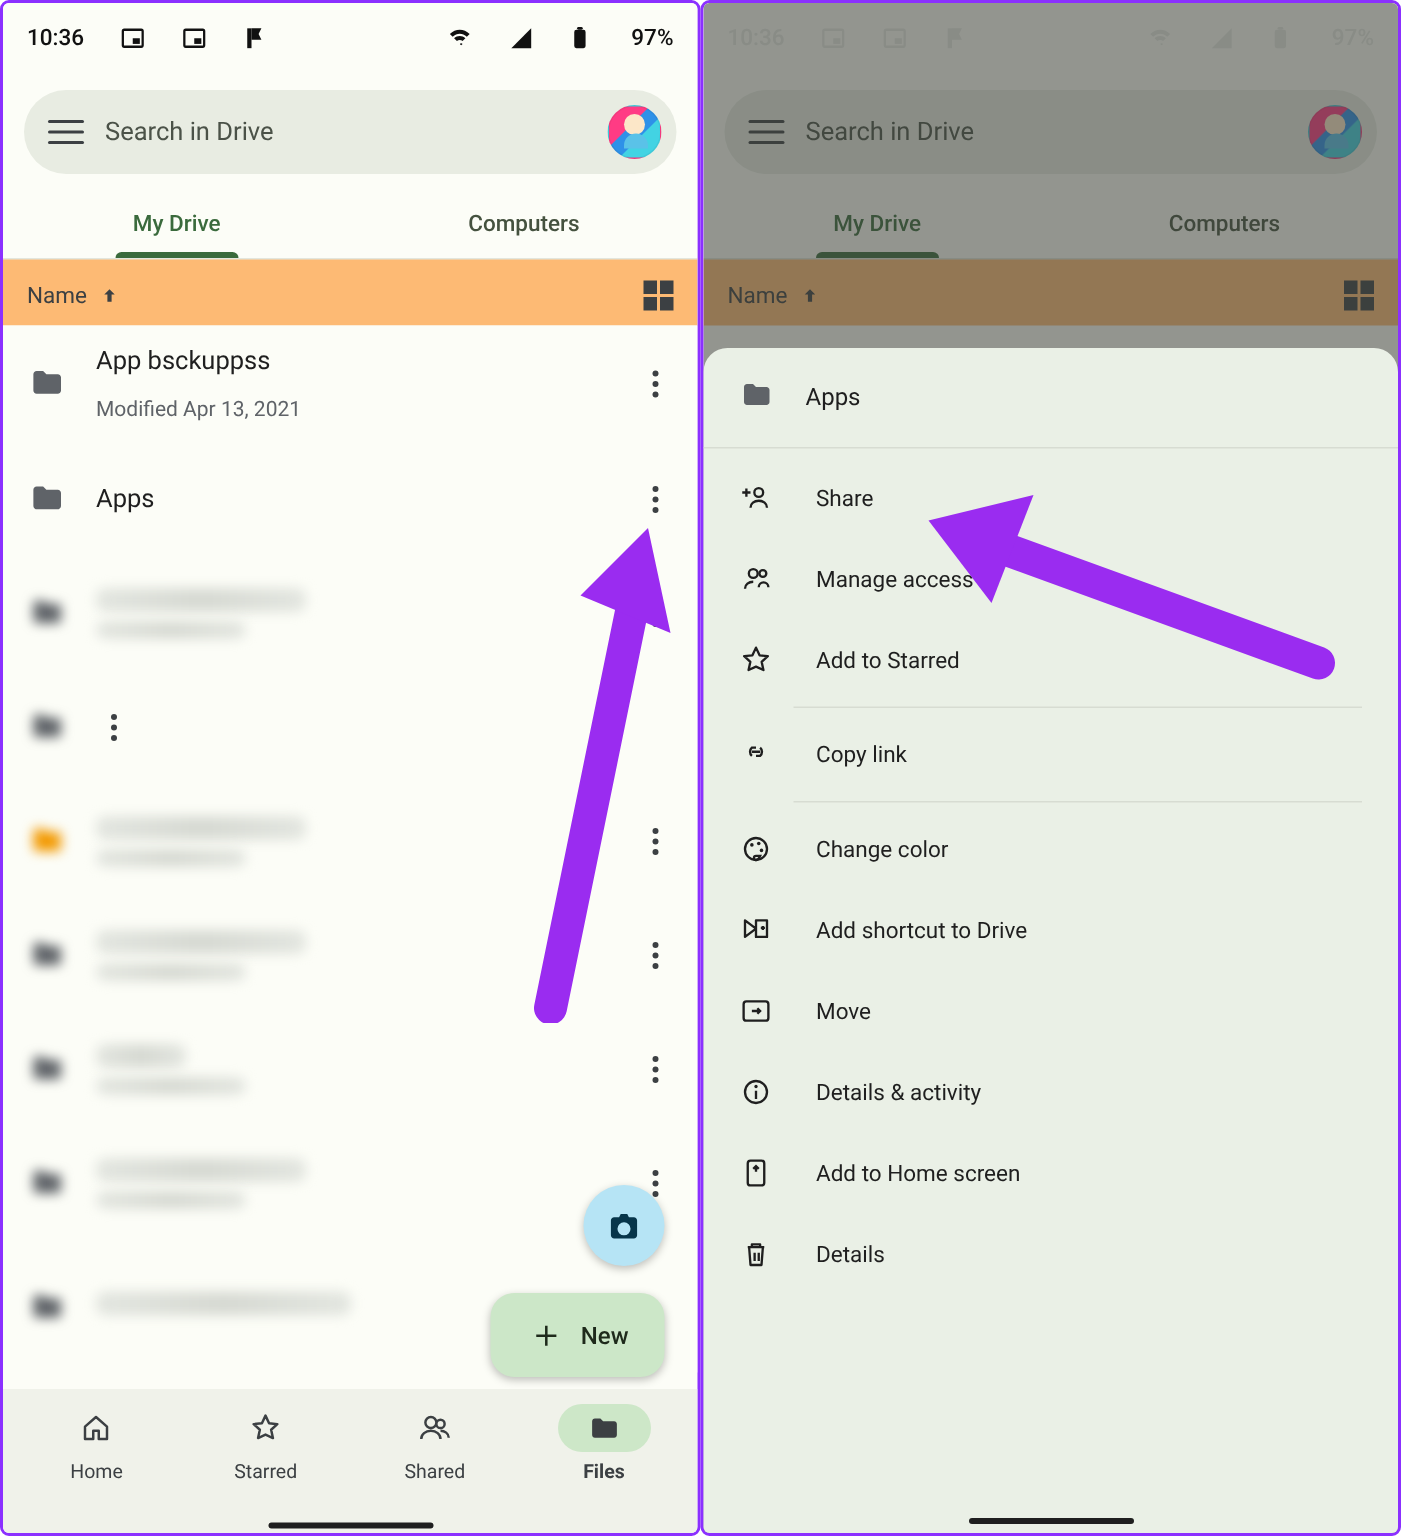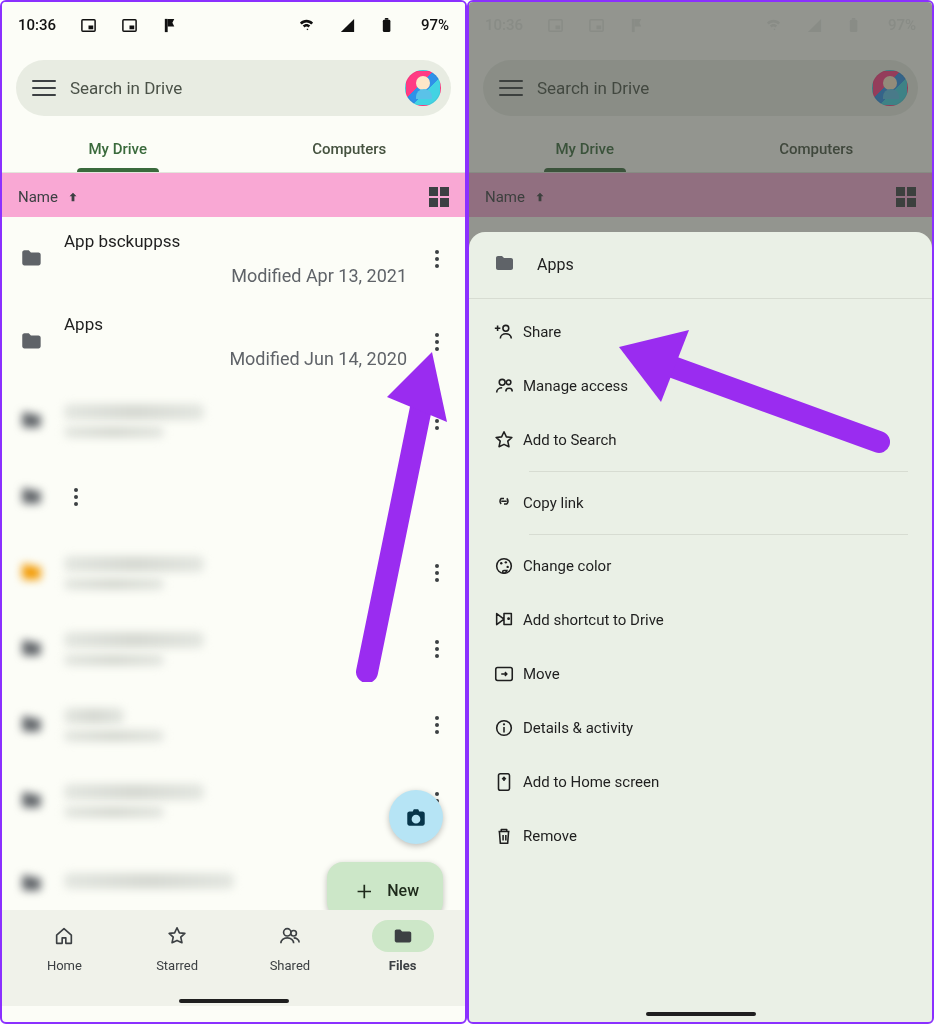--- a/index.html
+++ b/index.html
@@ -137,21 +137,21 @@
     height: 4px;
     background: #3a6a3c;
     border-radius: 4px 4px 0 0;
   }
 
   
   .sort-row {
     display: flex;
     justify-content: space-between;
     padding: 14px 16px 10px;
-    background: #f9a8d4;
+    background: #fdba74;
     border-top: 1px solid #e3e6dc;
   }
   .sort-label {
     display: flex;
     align-items: center;
     gap: 8px;
     font-size: 15px;
     color: #3c4043;
   }
   .grid-btn {
@@ -183,24 +183,23 @@
     align-items:center;
     justify-content:center;
   }
   .file-icon svg { width:26px; height:26px; }
   .file-texts { flex: 1; }
   .file-name {
     font-size: 17px;
     color: #1f1f1f;
   }
   .file-sub {
-    font-size: 18px;
+    font-size: 14px;
     color: #5f6368;
     margin-top: 14px;
-    text-align: right;
   }
   .more-btn {
     width: 24px;
     height: 24px;
     display: flex;
     flex-direction: column;
     justify-content: space-between;
     align-items: center;
     padding: 3px 0;
   }
@@ -275,21 +274,21 @@
     color: #1e2a1b;
   }
   .fab-plus {
     font-size: 26px;
     line-height: 1;
   }
 
   
   .bottom-nav {
     position: absolute;
-    left:0; right:0; bottom:16px;
+    left:0; right:0; bottom:0;
     height: 96px;
     background: #f0f2ea;
     display: flex;
     justify-content: space-between;
     padding: 10px 6px 18px;
   }
   .nav-item {
     flex:1;
     display: flex;
     flex-direction: column;
@@ -348,21 +347,21 @@
     border-bottom: 1px solid #d7dcd2;
   }
   .sheet-header svg { width:24px; height:24px; }
   .sheet-title { font-size:16px; color:#1f1f1f; }
   .sheet-section {
     padding: 6px 0;
   }
   .sheet-row {
     display:flex;
     align-items:center;
-    gap:8px;
+    gap:29px;
     padding: 16px 24px;
     font-size:15px;
     color:#1f1f1f;
   }
   .sheet-row svg { width:22px; height:22px; flex-shrink:0; }
   .sheet-divider {
     height:1px;
     background:#d7dcd2;
     margin: 4px 24px 4px 60px;
   }
@@ -559,21 +558,20 @@
       </div>
 
       <div class="file-item">
         <div class="file-icon">
             <svg viewBox="0 0 24 24">
               <use href="#ic-folder"></use>
             </svg>
           </div>
         <div class="file-texts">
           <div class="file-name">Apps</div>
-          <div class="file-sub">Modified Jun 14, 2020</div>
         </div>
         <div class="more-btn">
             <span></span>
             <span></span>
             <span></span>
           </div>
       </div>
 
       <div class="file-item blurred">
         <div class="file-icon">
@@ -835,21 +833,21 @@
         <div class="sheet-row">
           <svg viewBox="0 0 24 24">
               <use href="#ic-manage"></use>
             </svg>
           <span>Manage access</span>
         </div>
         <div class="sheet-row">
           <svg viewBox="0 0 24 24">
               <use href="#ic-star-out"></use>
             </svg>
-          <span>Add to Search</span>
+          <span>Add to Starred</span>
         </div>
         <div class="sheet-divider"></div>
         <div class="sheet-row">
           <svg viewBox="0 0 24 24">
               <use href="#ic-link"></use>
             </svg>
           <span>Copy link</span>
         </div>
         <div class="sheet-divider"></div>
         <div class="sheet-row">
@@ -879,21 +877,21 @@
         <div class="sheet-row">
           <svg viewBox="0 0 24 24">
               <use href="#ic-homescreen"></use>
             </svg>
           <span>Add to Home screen</span>
         </div>
         <div class="sheet-row">
           <svg viewBox="0 0 24 24">
               <use href="#ic-trash"></use>
             </svg>
-          <span>Remove</span>
+          <span>Details</span>
         </div>
       </div>
       <div class="home-indicator"></div>
     </div>
 
     <svg class="arrow" style="left:130px; top:300px;" width="300" height="200" viewBox="0 0 300 200">
       <path d="M280 140 L60 60" stroke="#9a2cf0" stroke-width="22" stroke-linecap="round"></path>
       <path d="M20 45 L90 28 L62 100 Z" fill="#9a2cf0"></path>
     </svg>
   </div>

